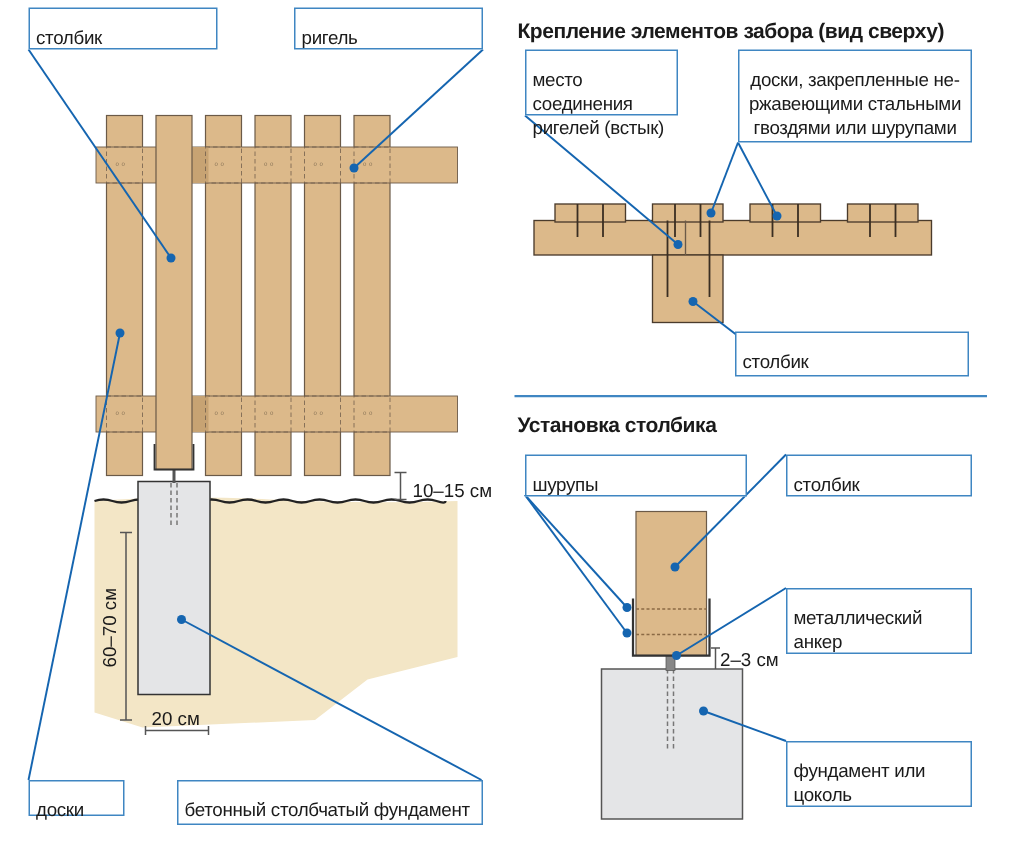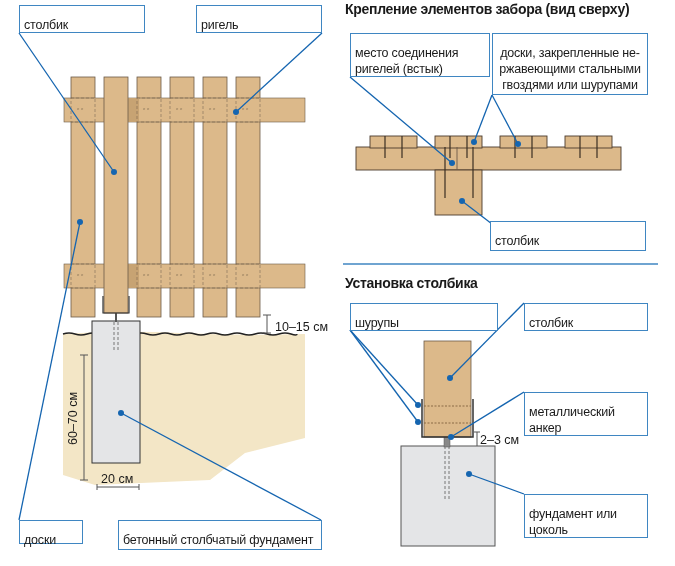--- a/index.html
+++ b/index.html
@@ -161,22 +161,22 @@
     <circle cx="451" cy="437" r="3"></circle>
     <circle cx="469" cy="474" r="3"></circle>
   </g>
 </svg>
 
 <div class="lbl" style="left:19px;top:5px;width:126px;height:28px;">столбик</div>
 <div class="lbl" style="left:196px;top:5px;width:126px;height:28px;">ригель</div>
 <div class="lbl" style="left:19px;top:520px;width:64px;height:19px;">доски</div>
 <div class="lbl" style="left:118px;top:520px;width:204px;height:30px;">бетонный столбчатый фундамент</div>
 
-<div class="title" style="left:345px;top:1px;">Крепление элементов забора (вид сверху)</div>
-<div class="lbl" style="left:350px;top:33px;width:140px;height:44px;">место соединения ригелей (встык)</div>
+<div class="title" style="left:345px;top:12px;">Крепление элементов забора (вид сверху)</div>
+<div class="lbl" style="left:350px;top:33px;width:102px;height:44px;">место соединения ригелей (встык)</div>
 <div class="lbl" style="left:492px;top:33px;width:156px;height:62px;text-align:center;">доски, закрепленные не-ржавеющими стальными гвоздями или шурупами</div>
 <div class="lbl" style="left:490px;top:221px;width:156px;height:30px;">столбик</div>
 
 <div class="title" style="left:345px;top:275px;">Установка столбика</div>
 <div class="lbl" style="left:350px;top:303px;width:148px;height:28px;">шурупы</div>
 <div class="lbl" style="left:524px;top:303px;width:124px;height:28px;">столбик</div>
 <div class="lbl" style="left:524px;top:392px;width:124px;height:44px;">металлический анкер</div>
 <div class="lbl" style="left:524px;top:494px;width:124px;height:44px;">фундамент или цоколь</div>
 
 </body></html>

